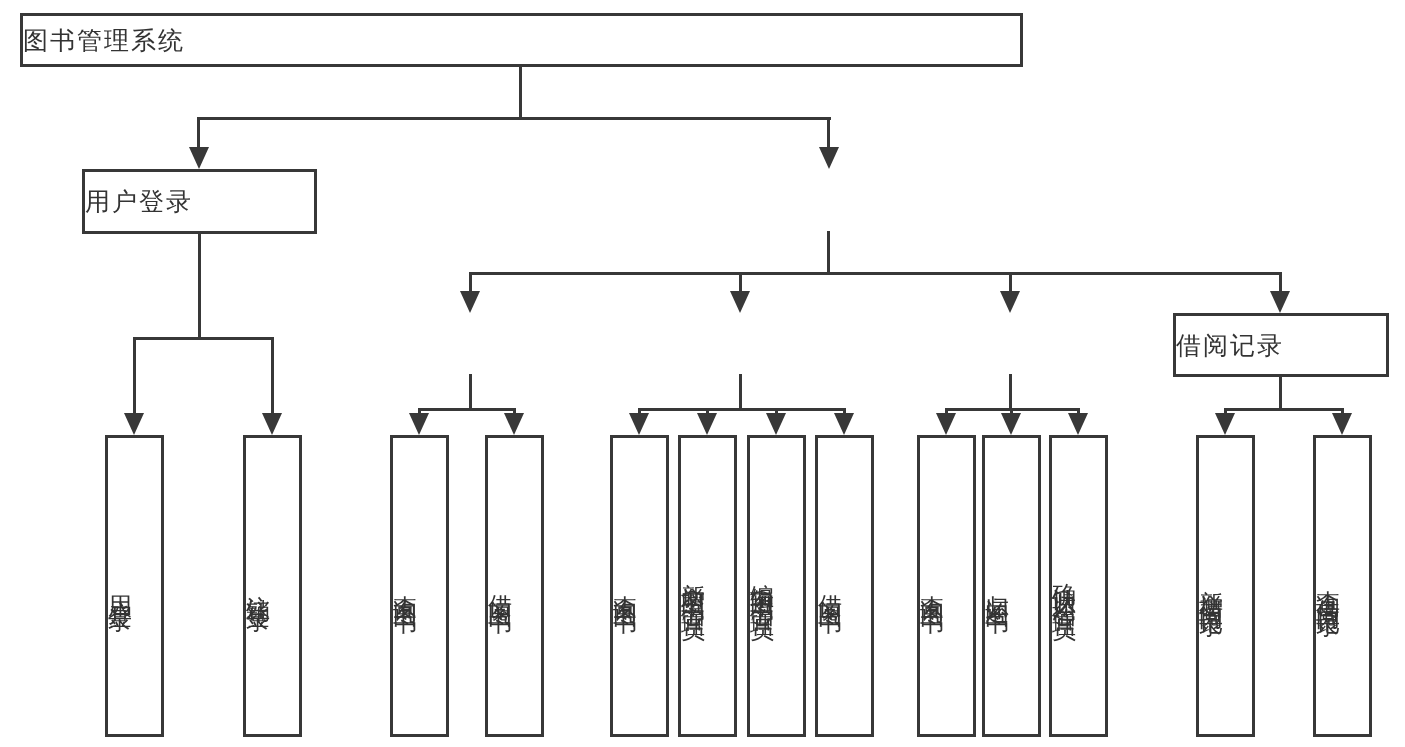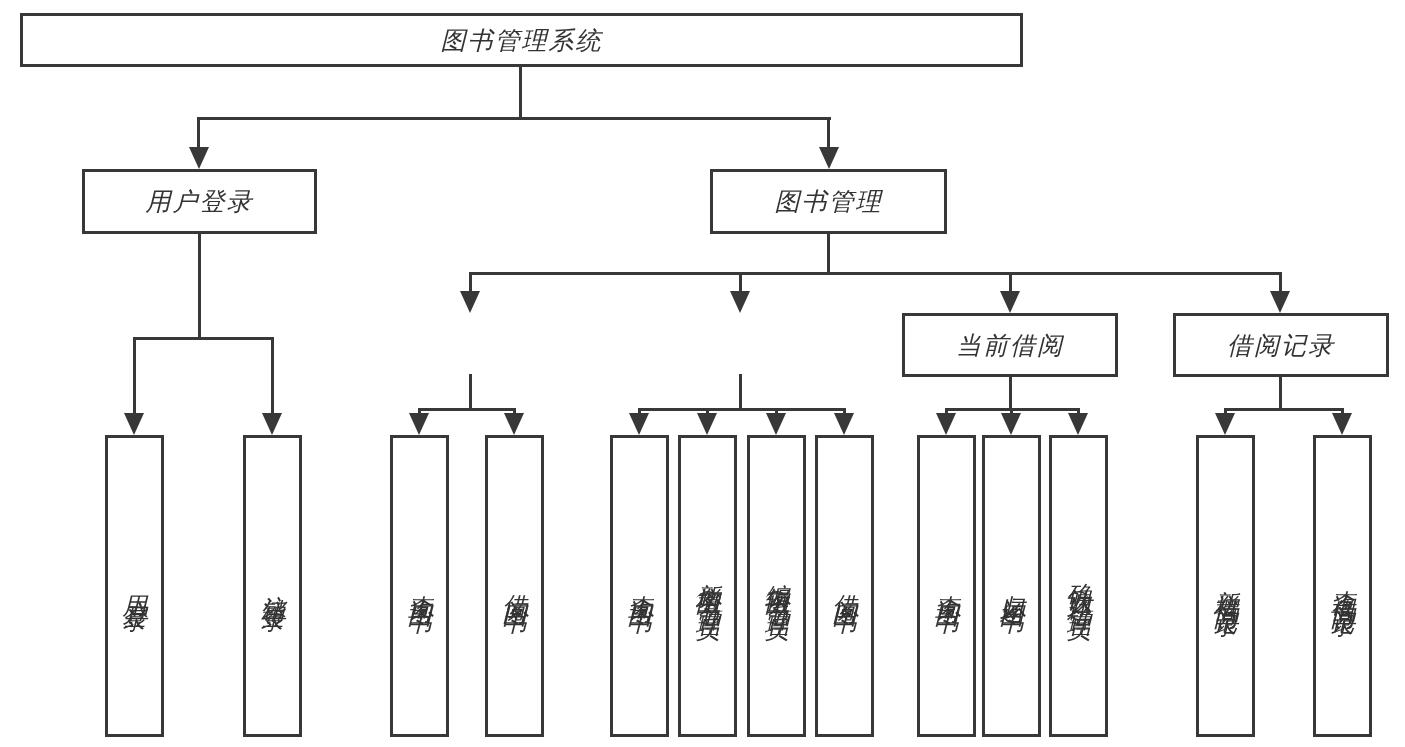--- a/index.html
+++ b/index.html
@@ -14,21 +14,21 @@
     width:1405px;height:747px;
     background:var(--bg);
     font-family:"Liberation Sans", sans-serif;
     overflow:hidden;
   }
   .node{
     position:absolute;
     box-sizing:border-box;
     border:3px solid var(--line);
     background:var(--bg);
-    display:flex;align-items:center;justify-content:center;font-style:italic;
+    display:flex;align-items:center;justify-content:flex-start;
   }
   .hbox .lbl{
     color:var(--text);
     font-size:25px;
     letter-spacing:2px;
     white-space:nowrap;
   }
   .vbox .lbl{
     color:var(--text);
     font-size:24px;
@@ -61,27 +61,21 @@
 
 <div id="canvas">
 
   <div class="node hbox" style="left:20px;top:13px;width:1003px;height:54px">
     <span class="lbl">图书管理系统</span>
   </div>
 
   <div class="node hbox" style="left:82px;top:169px;width:235px;height:65px">
     <span class="lbl">用户登录</span>
   </div>
-  <div class="node hbox" style="left:710px;top:169px;width:237px;height:65px">
-    <span class="lbl">图书管理</span>
-  </div>
 
-  <div class="node hbox" style="left:902px;top:313px;width:216px;height:64px">
-    <span class="lbl">当前借阅</span>
-  </div>
   <div class="node hbox" style="left:1173px;top:313px;width:216px;height:64px">
     <span class="lbl">借阅记录</span>
   </div>
 
   <div class="node vbox" style="left:105px;top:435px;width:59px;height:302px">
     <span class="lbl">用户登录</span>
   </div>
   <div class="node vbox" style="left:243px;top:435px;width:59px;height:302px">
     <span class="lbl">注销登录</span>
   </div>

